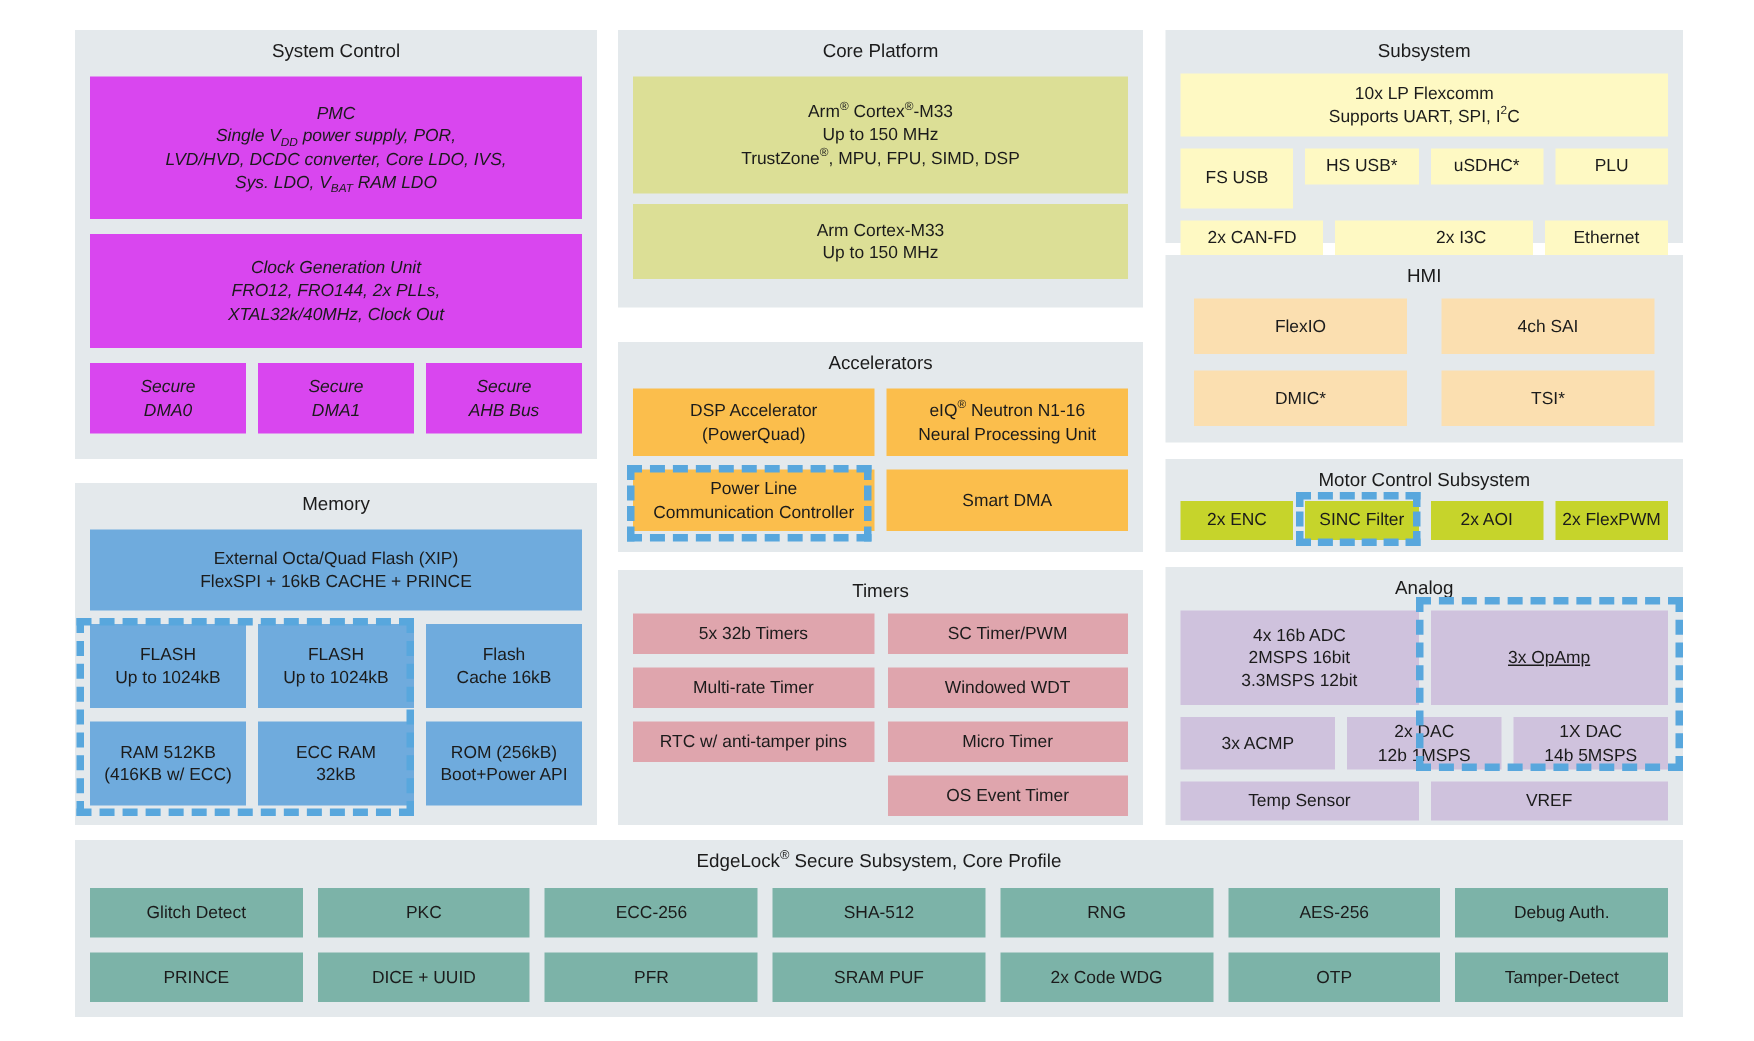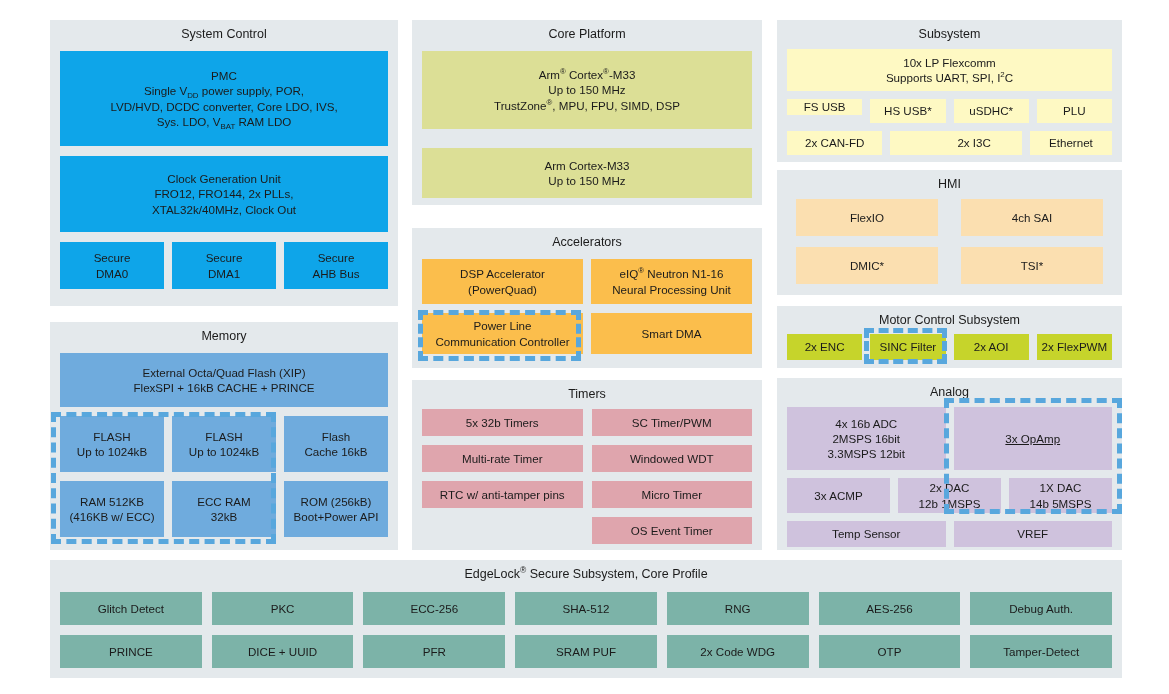--- a/index.html
+++ b/index.html
@@ -33,21 +33,21 @@
     display: flex;
     align-items: center;
     justify-content: center;
     text-align: center;
     font-size: 11.6px;
     line-height: 1.32;
     color: #1b1b1b;
     padding: 4px 3px;
   }
   
-  .c-orange   { background: #0ea5e9; }
+  .c-orange   { background: #d946ef; font-style: italic; }
   .c-yellow   { background: #dcdf96; }
   .c-blue     { background: #6fabdd; }
   .c-ltblue   { background: #fef9c3; }
   .c-amber    { background: #fbbe4c; }
   .c-peach    { background: #fbdfb0; }
   .c-pink     { background: #dfa5ad; }
   .c-lime     { background: #c6d42b; }
   .c-purple   { background: #cfc2dd; }
   .c-teal     { background: #7cb3a8; }
 
@@ -136,21 +136,21 @@
   <div class="dashed" style="left:51px; top:412px; width:225px; height:132px;"></div>
 
   <div class="panel" style="left:412px; top:20px; width:350px; height:185px;">
     <div class="panel-title">Core Platform</div>
     <div style="position:absolute; left:10px; top:31px; width:330px;">
       <div class="blk c-yellow" style="height:78px; flex-direction:column; justify-content:center;">
         <div><span>Arm</span><sup>®</sup><span> Cortex</span><sup>®</sup><span>-M33</span></div>
         <div>Up to 150  MHz</div>
         <div><span>TrustZone</span><sup>®</sup><span>, MPU, FPU, SIMD, DSP</span></div>
       </div>
-      <div class="blk c-yellow" style="height:50px; margin-top:19px; flex-direction:column; justify-content:center;">
+      <div class="blk c-yellow" style="height:50px; margin-top:7px; flex-direction:column; justify-content:center;">
         <div>Arm Cortex-M33</div>
         <div>Up to 150  MHz</div>
       </div>
     </div>
   </div>
 
   <div class="panel" style="left:412px; top:228px; width:350px; height:140px;">
     <div class="panel-title">Accelerators</div>
     <div style="position:absolute; left:10px; top:31px; width:330px;">
       <div style="display:flex; gap:8px;">
@@ -208,21 +208,21 @@
   </div>
 
   <div class="panel" style="left:777px; top:20px; width:345px; height:142px;">
     <div class="panel-title">Subsystem</div>
     <div style="position:absolute; left:10px; top:29px; width:325px;">
       <div class="blk c-ltblue" style="height:42px; flex-direction:column; justify-content:center;">
         <div>10x LP Flexcomm</div>
         <div><span>Supports UART, SPI, I</span><sup>2</sup><span>C</span></div>
       </div>
       <div style="display:flex; gap:8px; margin-top:8px;">
-        <div class="blk c-ltblue" style="flex:1; height:16px;">
+        <div class="blk c-ltblue" style="flex:1; height:40px;">
             <span>FS USB</span>
           </div>
         <div class="blk c-ltblue" style="flex:1; height:24px;">
             <span>HS USB*</span>
           </div>
         <div class="blk c-ltblue" style="flex:1; height:24px;">
             <span>uSDHC*</span>
           </div>
         <div class="blk c-ltblue" style="flex:1; height:24px;">
             <span>PLU</span>

